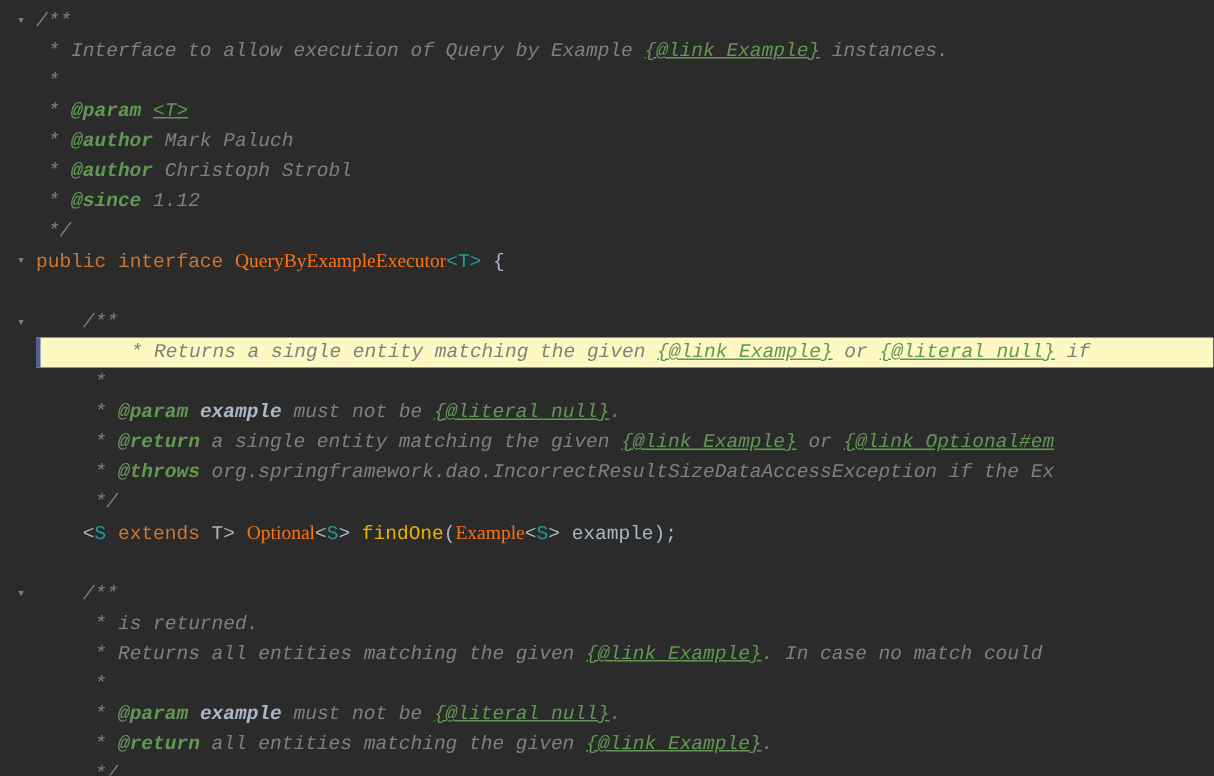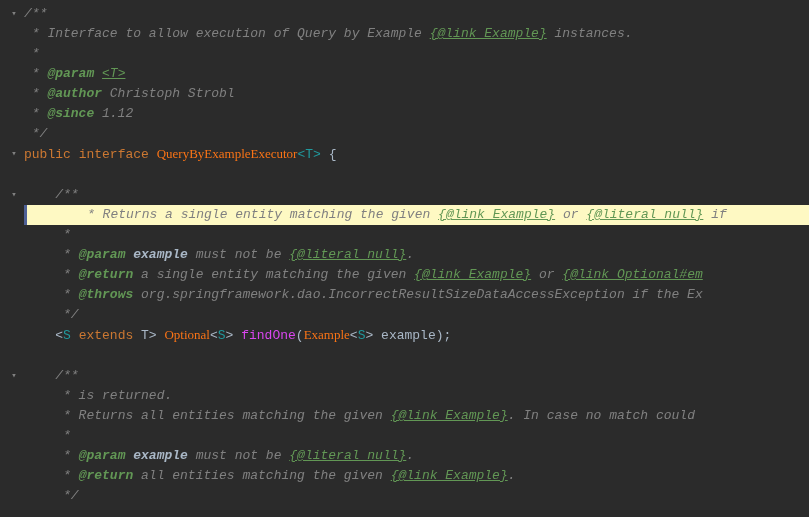--- a/index.html
+++ b/index.html
@@ -50,21 +50,21 @@
       line-height: 20px;
     }
 
     
     .comment { color: #808080; font-style: italic; }
     .javadoc-tag { color: #629755; font-weight: bold; font-style: italic; }
     .javadoc-link-val { color: #629755; font-style: italic; text-decoration: underline; }
     .keyword { color: #cc7832; font-weight: normal; }
     .type-param { color: #20999d; }
     .class-name { color: #f97316; font-family: Liberation Serif, serif; }
-    .method-name { color: #d946ef; }
+    .method-name { color: #eab308; }
     .param-name { color: #a9b7c6; font-weight: bold; font-style: italic; }
     .normal { color: #a9b7c6; }
     .highlighted-line-marker {
       position: absolute;
       left: 0;
       top: 0;
       bottom: 0;
       width: 3px;
       background-color: #4e6096;
     }
@@ -110,20 +110,25 @@
       <div class="code-content"><span class="comment"> *</span></div>
     </div>
     <div class="code-line">
       <div class="left-gutter-dot"></div>
       <div class="fold-indicator"></div>
       <div class="code-content"><span class="comment"> * </span><span class="javadoc-tag">@param</span><span class="comment"> </span><span class="javadoc-link-val">&lt;T&gt;</span></div>
     </div>
     <div class="code-line">
       <div class="left-gutter-dot"></div>
       <div class="fold-indicator"></div>
+      <div class="code-content"><span class="comment"> * </span><span class="javadoc-tag">@author</span><span class="comment"> Mark Paluch</span></div>
+    </div>
+    <div class="code-line">
+      <div class="left-gutter-dot"></div>
+      <div class="fold-indicator"></div>
       <div class="code-content"><span class="comment"> * </span><span class="javadoc-tag">@author</span><span class="comment"> Christoph Strobl</span></div>
     </div>
     <div class="code-line">
       <div class="left-gutter-dot"></div>
       <div class="fold-indicator"></div>
       <div class="code-content"><span class="comment"> * </span><span class="javadoc-tag">@since</span><span class="comment"> 1.12</span></div>
     </div>
     <div class="code-line">
       <div class="left-gutter-dot"></div>
       <div class="fold-indicator"></div>

